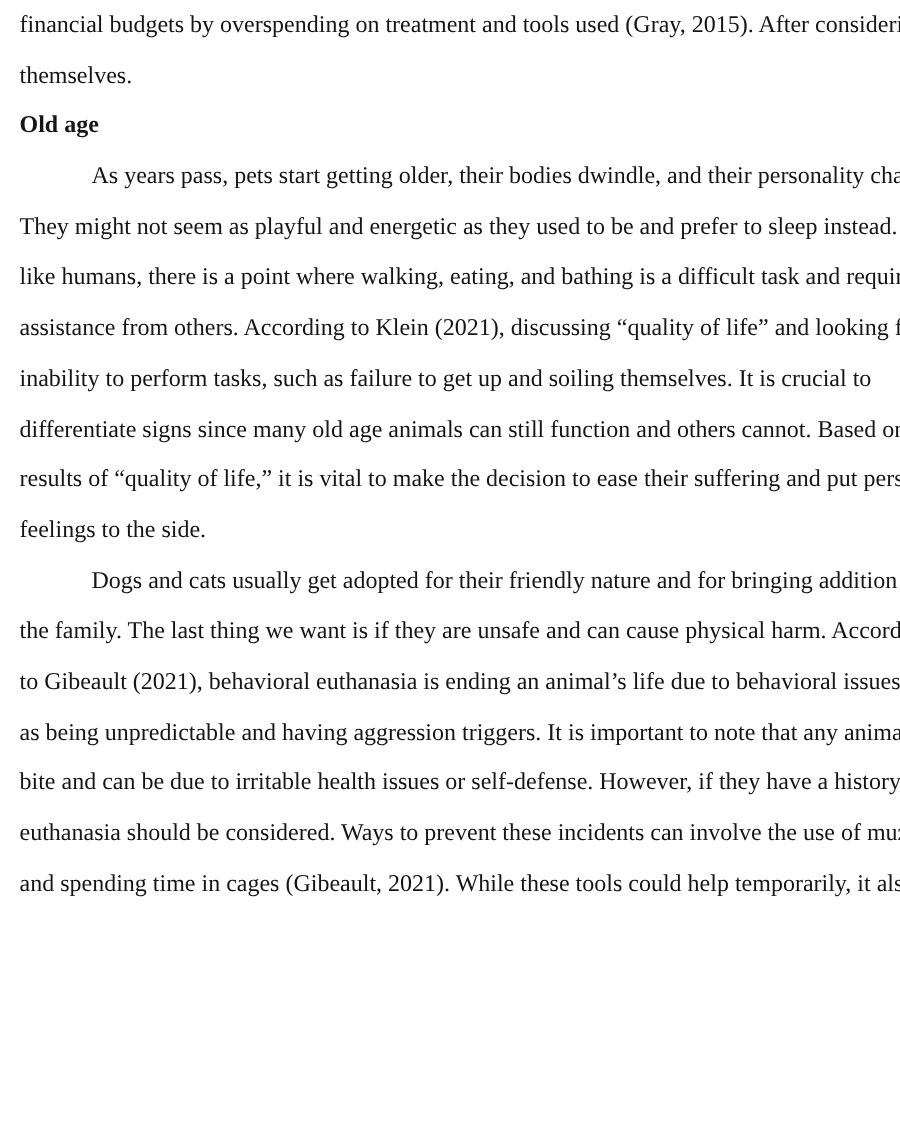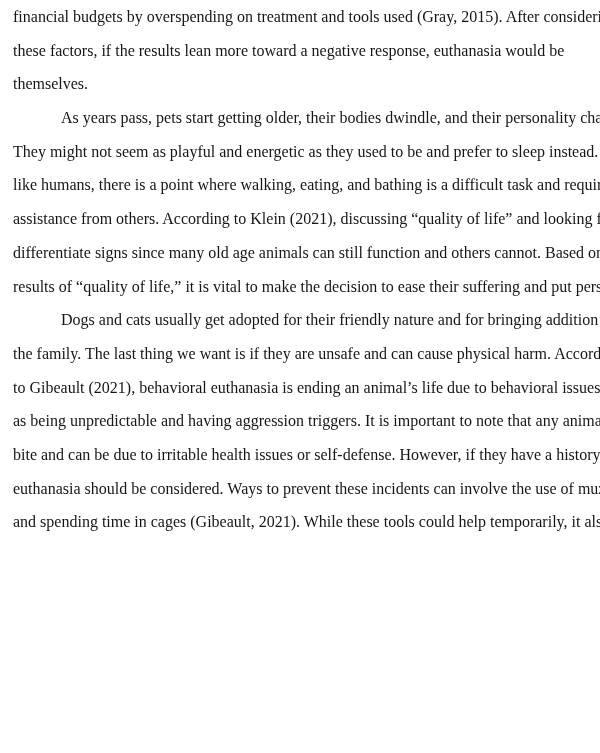--- a/index.html
+++ b/index.html
@@ -33,28 +33,30 @@
   .line.indent {
     text-indent: 48px;
   }
 </style>
 </head>
 <body>
 
 <div class="page">
   <div>
       <div class="line">financial budgets by overspending on treatment and tools used (Gray, 2015). After considering</div>
-      <div class="line">these factors, if the results lean more toward a negative response, euthanasia would be</div>
       <div class="line">themselves.</div>
+      <div class="line heading">Old age</div>
       <div class="line indent">As years pass, pets start getting older, their bodies dwindle, and their personality changes.</div>
       <div class="line">They might not seem as playful and energetic as they used to be and prefer to sleep instead. Just</div>
       <div class="line">like humans, there is a point where walking, eating, and bathing is a difficult task and requires</div>
       <div class="line">assistance from others. According to Klein (2021), discussing “quality of life” and looking for</div>
+      <div class="line">inability to perform tasks, such as failure to get up and soiling themselves. It is crucial to</div>
       <div class="line">differentiate signs since many old age animals can still function and others cannot. Based on the</div>
       <div class="line">results of “quality of life,” it is vital to make the decision to ease their suffering and put personal</div>
+      <div class="line">feelings to the side.</div>
       <div class="line indent">Dogs and cats usually get adopted for their friendly nature and for bringing addition to</div>
       <div class="line">the family. The last thing we want is if they are unsafe and can cause physical harm. According</div>
       <div class="line">to Gibeault (2021), behavioral euthanasia is ending an animal’s life due to behavioral issues such</div>
       <div class="line">as being unpredictable and having aggression triggers. It is important to note that any animal can</div>
       <div class="line">bite and can be due to irritable health issues or self-defense. However, if they have a history of</div>
       <div class="line">euthanasia should be considered. Ways to prevent these incidents can involve the use of muzzles</div>
       <div class="line">and spending time in cages (Gibeault, 2021). While these tools could help temporarily, it also</div>
     </div>
 </div>
 

